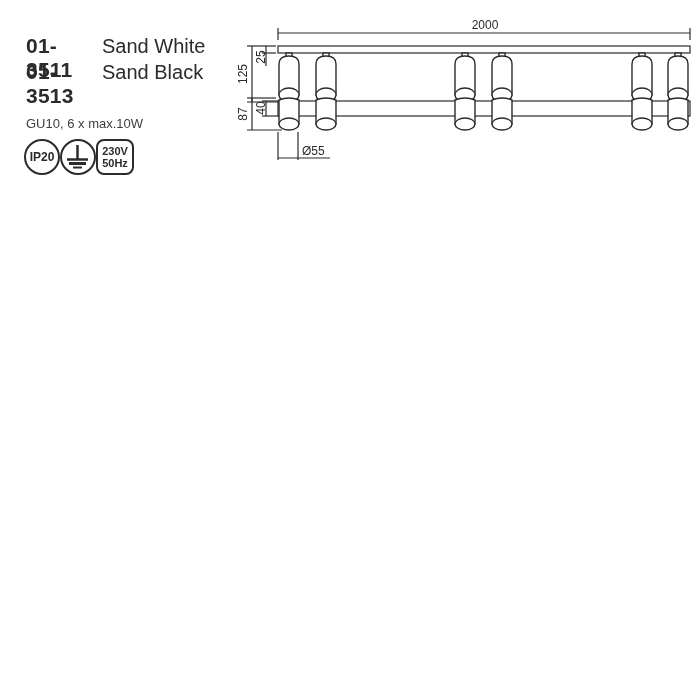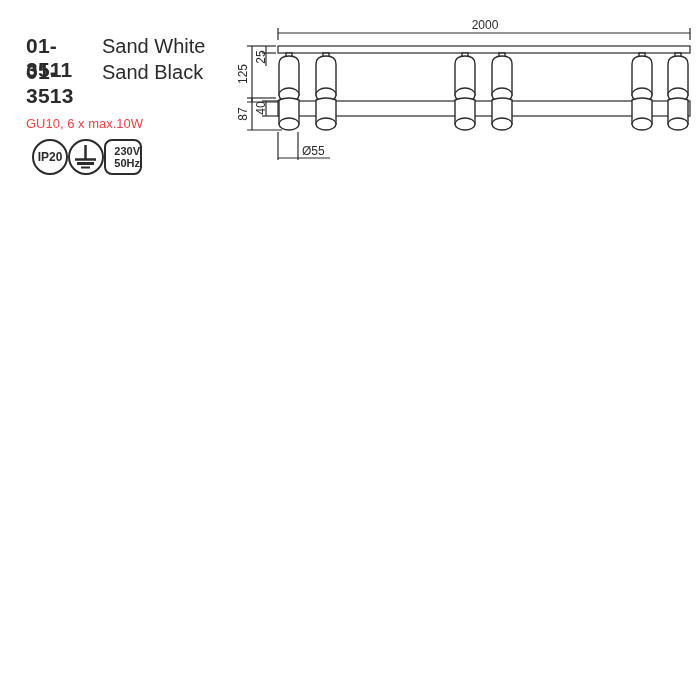--- a/index.html
+++ b/index.html
@@ -1,25 +1,25 @@
 <!DOCTYPE html>
 <html><head>
 <meta charset="utf-8">
 <style>
   html, body { margin:0; padding:0; background:#ffffff; }
   body { width:700px; height:700px; position:relative; overflow:hidden; font-family:"Liberation Sans", sans-serif; color:#2b2b2b; }
   .spec { position:absolute; left:26px; top:34px; }
   .row { display:flex; align-items:baseline; height:26px; }
   .code { font-weight:bold; font-size:21px; letter-spacing:0.2px; width:76px; }
   .name { font-size:20px; }
-  .bulb { position:absolute; left:26px; top:116px; font-size:13px; color:#ef4444; }
-  .badges { position:absolute; left:32px; top:139px; display:flex; }
+  .bulb { position:absolute; left:26px; top:116px; font-size:13px; color:#404040; }
+  .badges { position:absolute; left:24px; top:139px; display:flex; }
   .badge-ip { width:36px; height:36px; border:2.5px solid #2b2b2b; border-radius:50%; box-sizing:border-box; display:flex; align-items:center; justify-content:center; font-weight:bold; font-size:12px; }
   .badge-earth { width:36px; height:36px; border:2.5px solid #2b2b2b; border-radius:50%; box-sizing:border-box; position:relative; }
-  .badge-volt { width:38px; height:36px; border:2.5px solid #2b2b2b; border-radius:8px; box-sizing:border-box; display:flex; flex-direction:column; align-items:flex-end; justify-content:center; font-weight:bold; font-size:11px; line-height:12px; }
+  .badge-volt { width:38px; height:36px; border:2.5px solid #2b2b2b; border-radius:8px; box-sizing:border-box; display:flex; flex-direction:column; align-items:center; justify-content:center; font-weight:bold; font-size:11px; line-height:12px; }
   svg.drawing { position:absolute; left:0; top:0; }
   .dimtxt { font-family:"Liberation Sans", sans-serif; font-size:12px; fill:#2b2b2b; }
 </style>
 </head>
 <body>
 
 <div class="spec">
   <div class="row">
     <span class="code">01-3511</span>
     <span class="name">Sand White</span>

